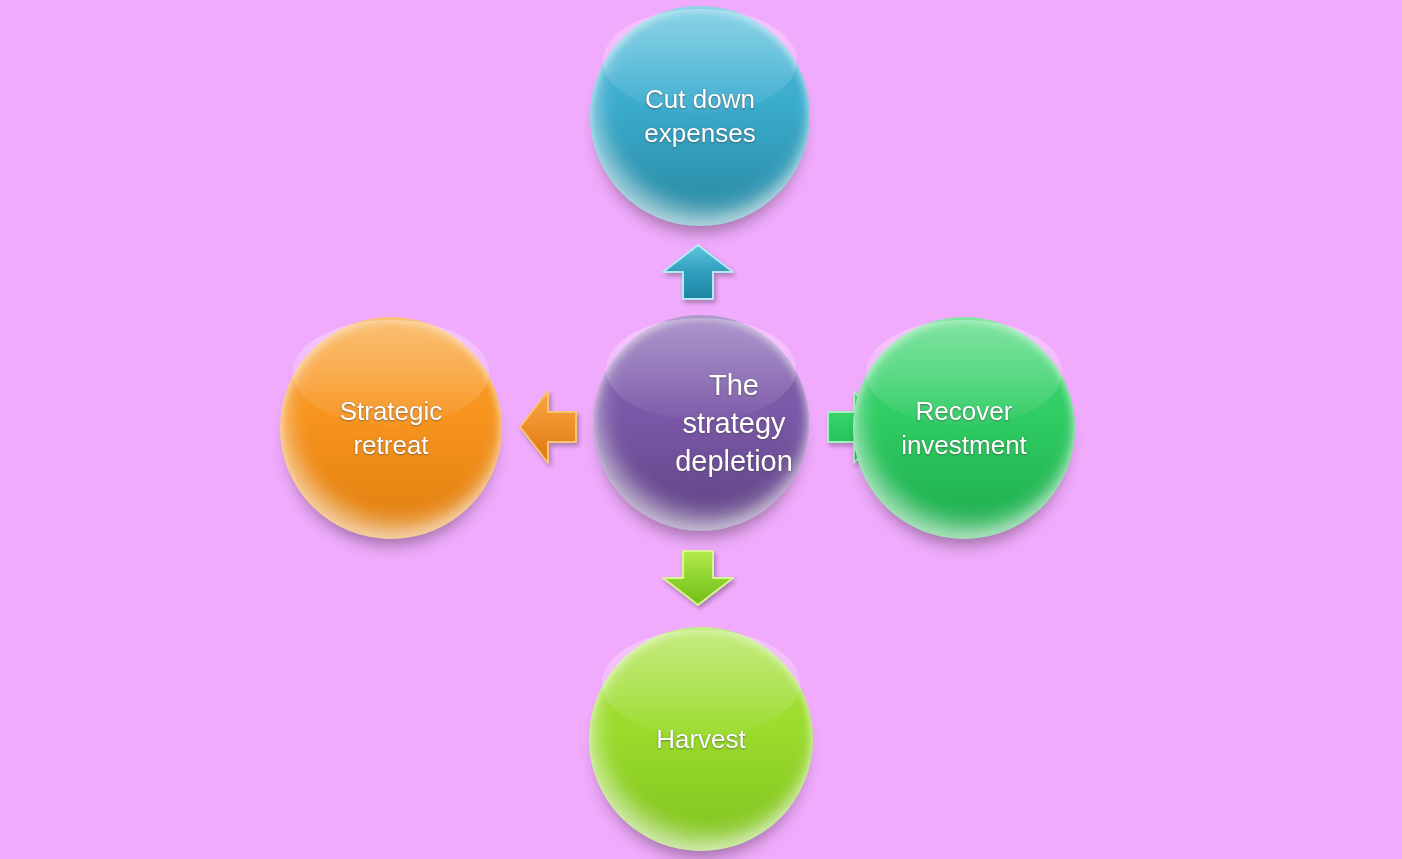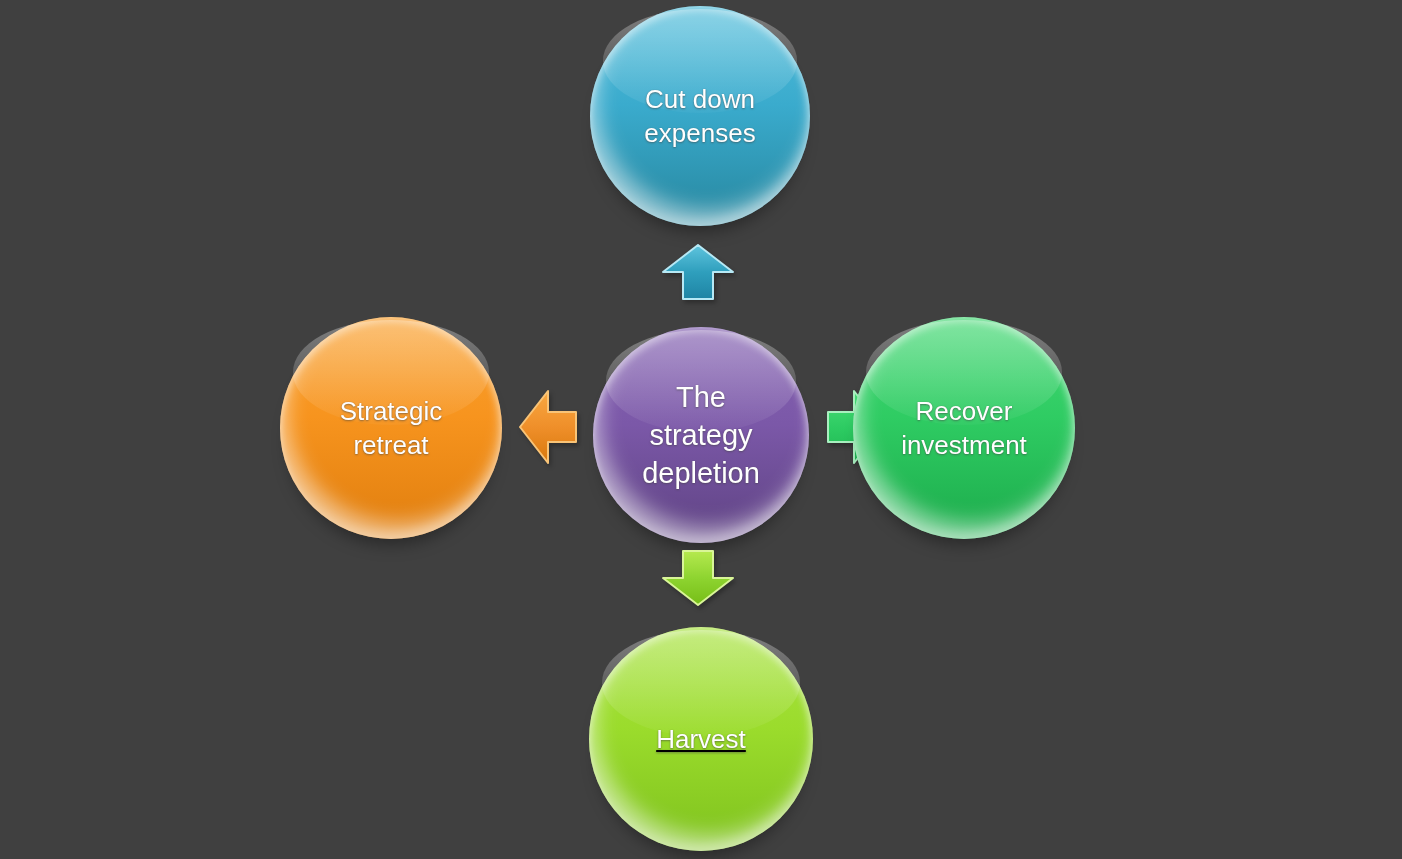--- a/index.html
+++ b/index.html
@@ -4,21 +4,21 @@
 <style>
   html, body {
     margin: 0;
     padding: 0;
     background: #ffffff;
   }
   .canvas {
     position: relative;
     width: 1402px;
     height: 859px;
-    background: #404040;
+    background: #f0abfc;
     font-family: "Liberation Sans", sans-serif;
     overflow: hidden;
   }
 
   
   .node {
     position: absolute;
     border-radius: 50%;
     display: flex;
     align-items: center;
@@ -49,41 +49,41 @@
     text-shadow: 0 1px 2px rgba(70,70,70,0.55), 0 0 1px rgba(90,90,90,0.4);
   }
 
   .node-top {
     left: 590px; top: 6px; width: 220px; height: 220px;
     background: linear-gradient(180deg, #53bedb 0%, #3aabcd 45%, #27879f 100%);
   }
   .node-top .node-label    { font-size: 26px; max-width: 152px; }
 
   .node-center {
-    left: 593px; top: 327px; width: 216px; height: 216px;
+    left: 593px; top: 315px; width: 216px; height: 216px;
     background: linear-gradient(180deg, #8563b2 0%, #7b58a8 45%, #5f4383 100%);
+    justify-content: flex-end;
   }
   .node-center .node-label { font-size: 29px; max-width: 150px; }
 
   .node-left {
     left: 280px; top: 317px; width: 222px; height: 222px;
     background: linear-gradient(180deg, #f9a232 0%, #f7941e 45%, #e07e0e 100%);
   }
   .node-left .node-label   { font-size: 26px; max-width: 132px; }
 
   .node-right {
     left: 853px; top: 317px; width: 222px; height: 222px;
     background: linear-gradient(180deg, #44d874 0%, #2fcc63 45%, #1cab4b 100%);
   }
   .node-right .node-label  { font-size: 26px; max-width: 158px; }
 
   .node-bottom {
     left: 589px; top: 627px; width: 224px; height: 224px;
     background: linear-gradient(180deg, #a9e342 0%, #9bdc2c 45%, #7fc21e 100%);
-    text-decoration: underline;
   }
   .node-bottom .node-label { font-size: 26px; max-width: 160px; }
 
   
   .arrow {
     position: absolute;
     filter: drop-shadow(2px 3px 2px rgba(0,0,0,0.28));
   }
   .arrow-up    { left: 662px; top: 244px; width: 72px; height: 56px; }
   .arrow-down  { left: 662px; top: 550px; width: 72px; height: 56px; }

